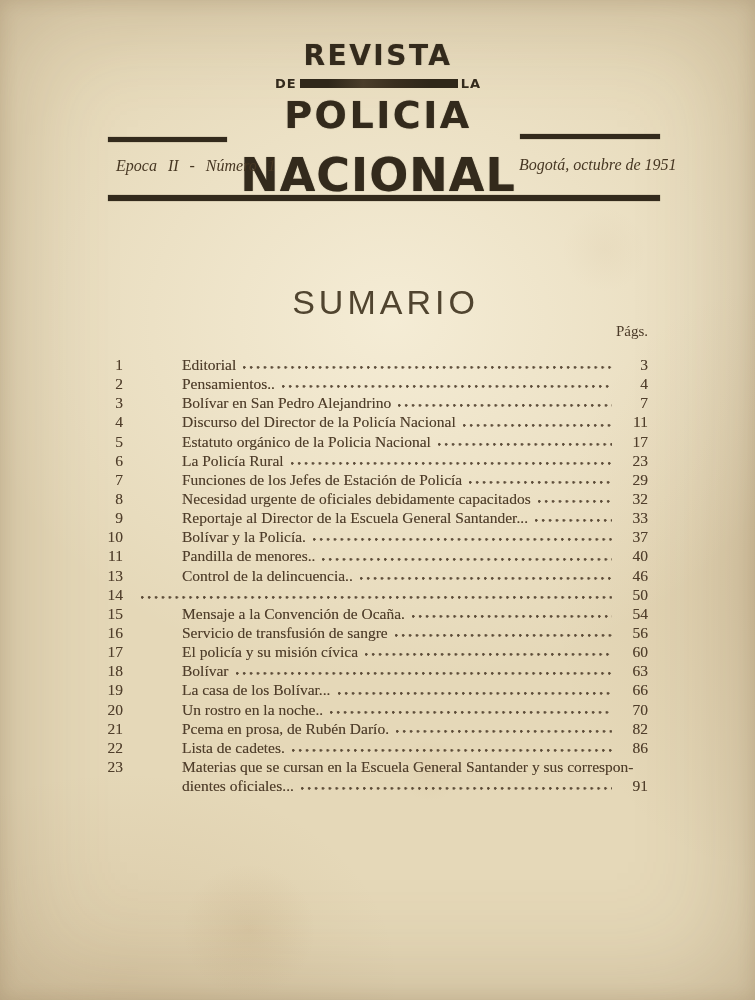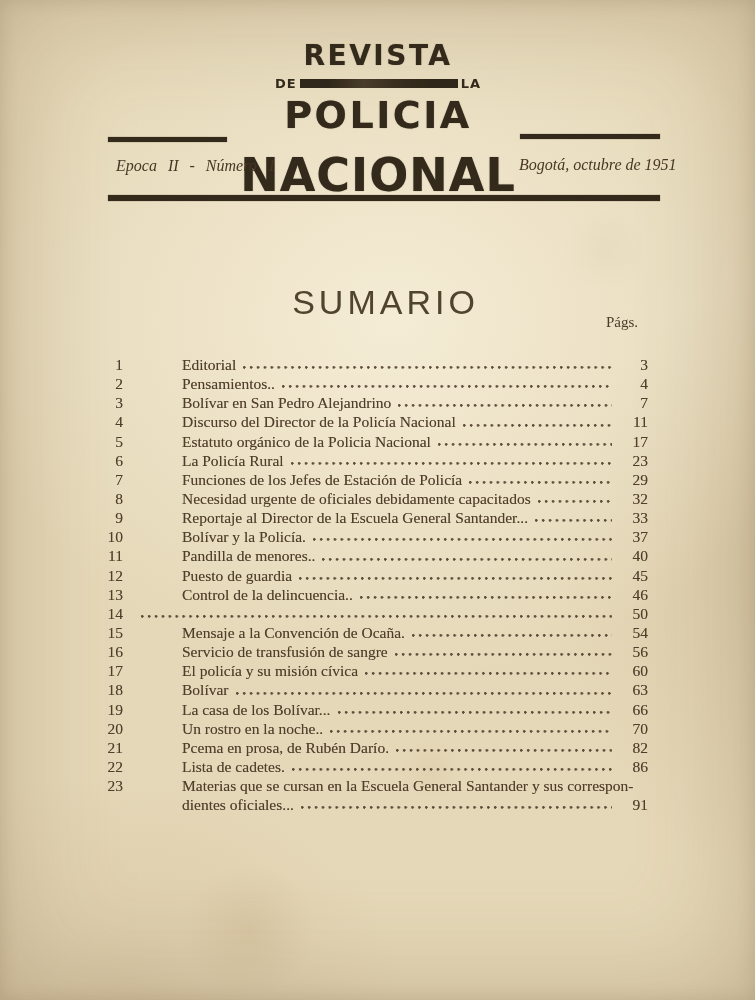--- a/index.html
+++ b/index.html
@@ -51,21 +51,21 @@
     font-style:italic;font-size:16px;color:#473723;white-space:nowrap;
   }
 
   
   .sumario{
     position:absolute;left:8px;top:283px;width:755px;text-align:center;
     font-family:"Liberation Sans", sans-serif;font-weight:normal;
     font-size:34px;letter-spacing:4px;color:#50442f;
   }
   .pags{
-    position:absolute;left:596px;top:314px;width:52px;text-align:center;
+    position:absolute;left:596px;top:323px;width:52px;text-align:right;
     font-size:15px;color:#4c3b29;
   }
 
   
   .toc{
     position:absolute;left:103px;top:355px;width:545px;
     font-size:15.5px;line-height:19.15px;color:#4f3e2b;
     text-shadow:0 0 .4px rgba(70,52,32,.45);
   }
   .toc-row{display:flex;align-items:baseline;height:19.15px;white-space:nowrap;}
@@ -166,26 +166,20 @@
         <span class="toc-leader"></span>
         <span class="toc-page">37</span>
       </div>
       <div class="toc-row">
         <span class="toc-num">11</span>
         <span class="toc-title">Pandilla de menores..</span>
         <span class="toc-leader"></span>
         <span class="toc-page">40</span>
       </div>
       <div class="toc-row">
-        <span class="toc-num">12</span>
-        <span class="toc-title">Puesto de guardia</span>
-        <span class="toc-leader"></span>
-        <span class="toc-page">45</span>
-      </div>
-      <div class="toc-row">
         <span class="toc-num">13</span>
         <span class="toc-title">Control de la delincuencia..</span>
         <span class="toc-leader"></span>
         <span class="toc-page">46</span>
       </div>
       <div class="toc-row">
         <span class="toc-num">14</span>
         <span class="toc-leader"></span>
         <span class="toc-page">50</span>
       </div>

